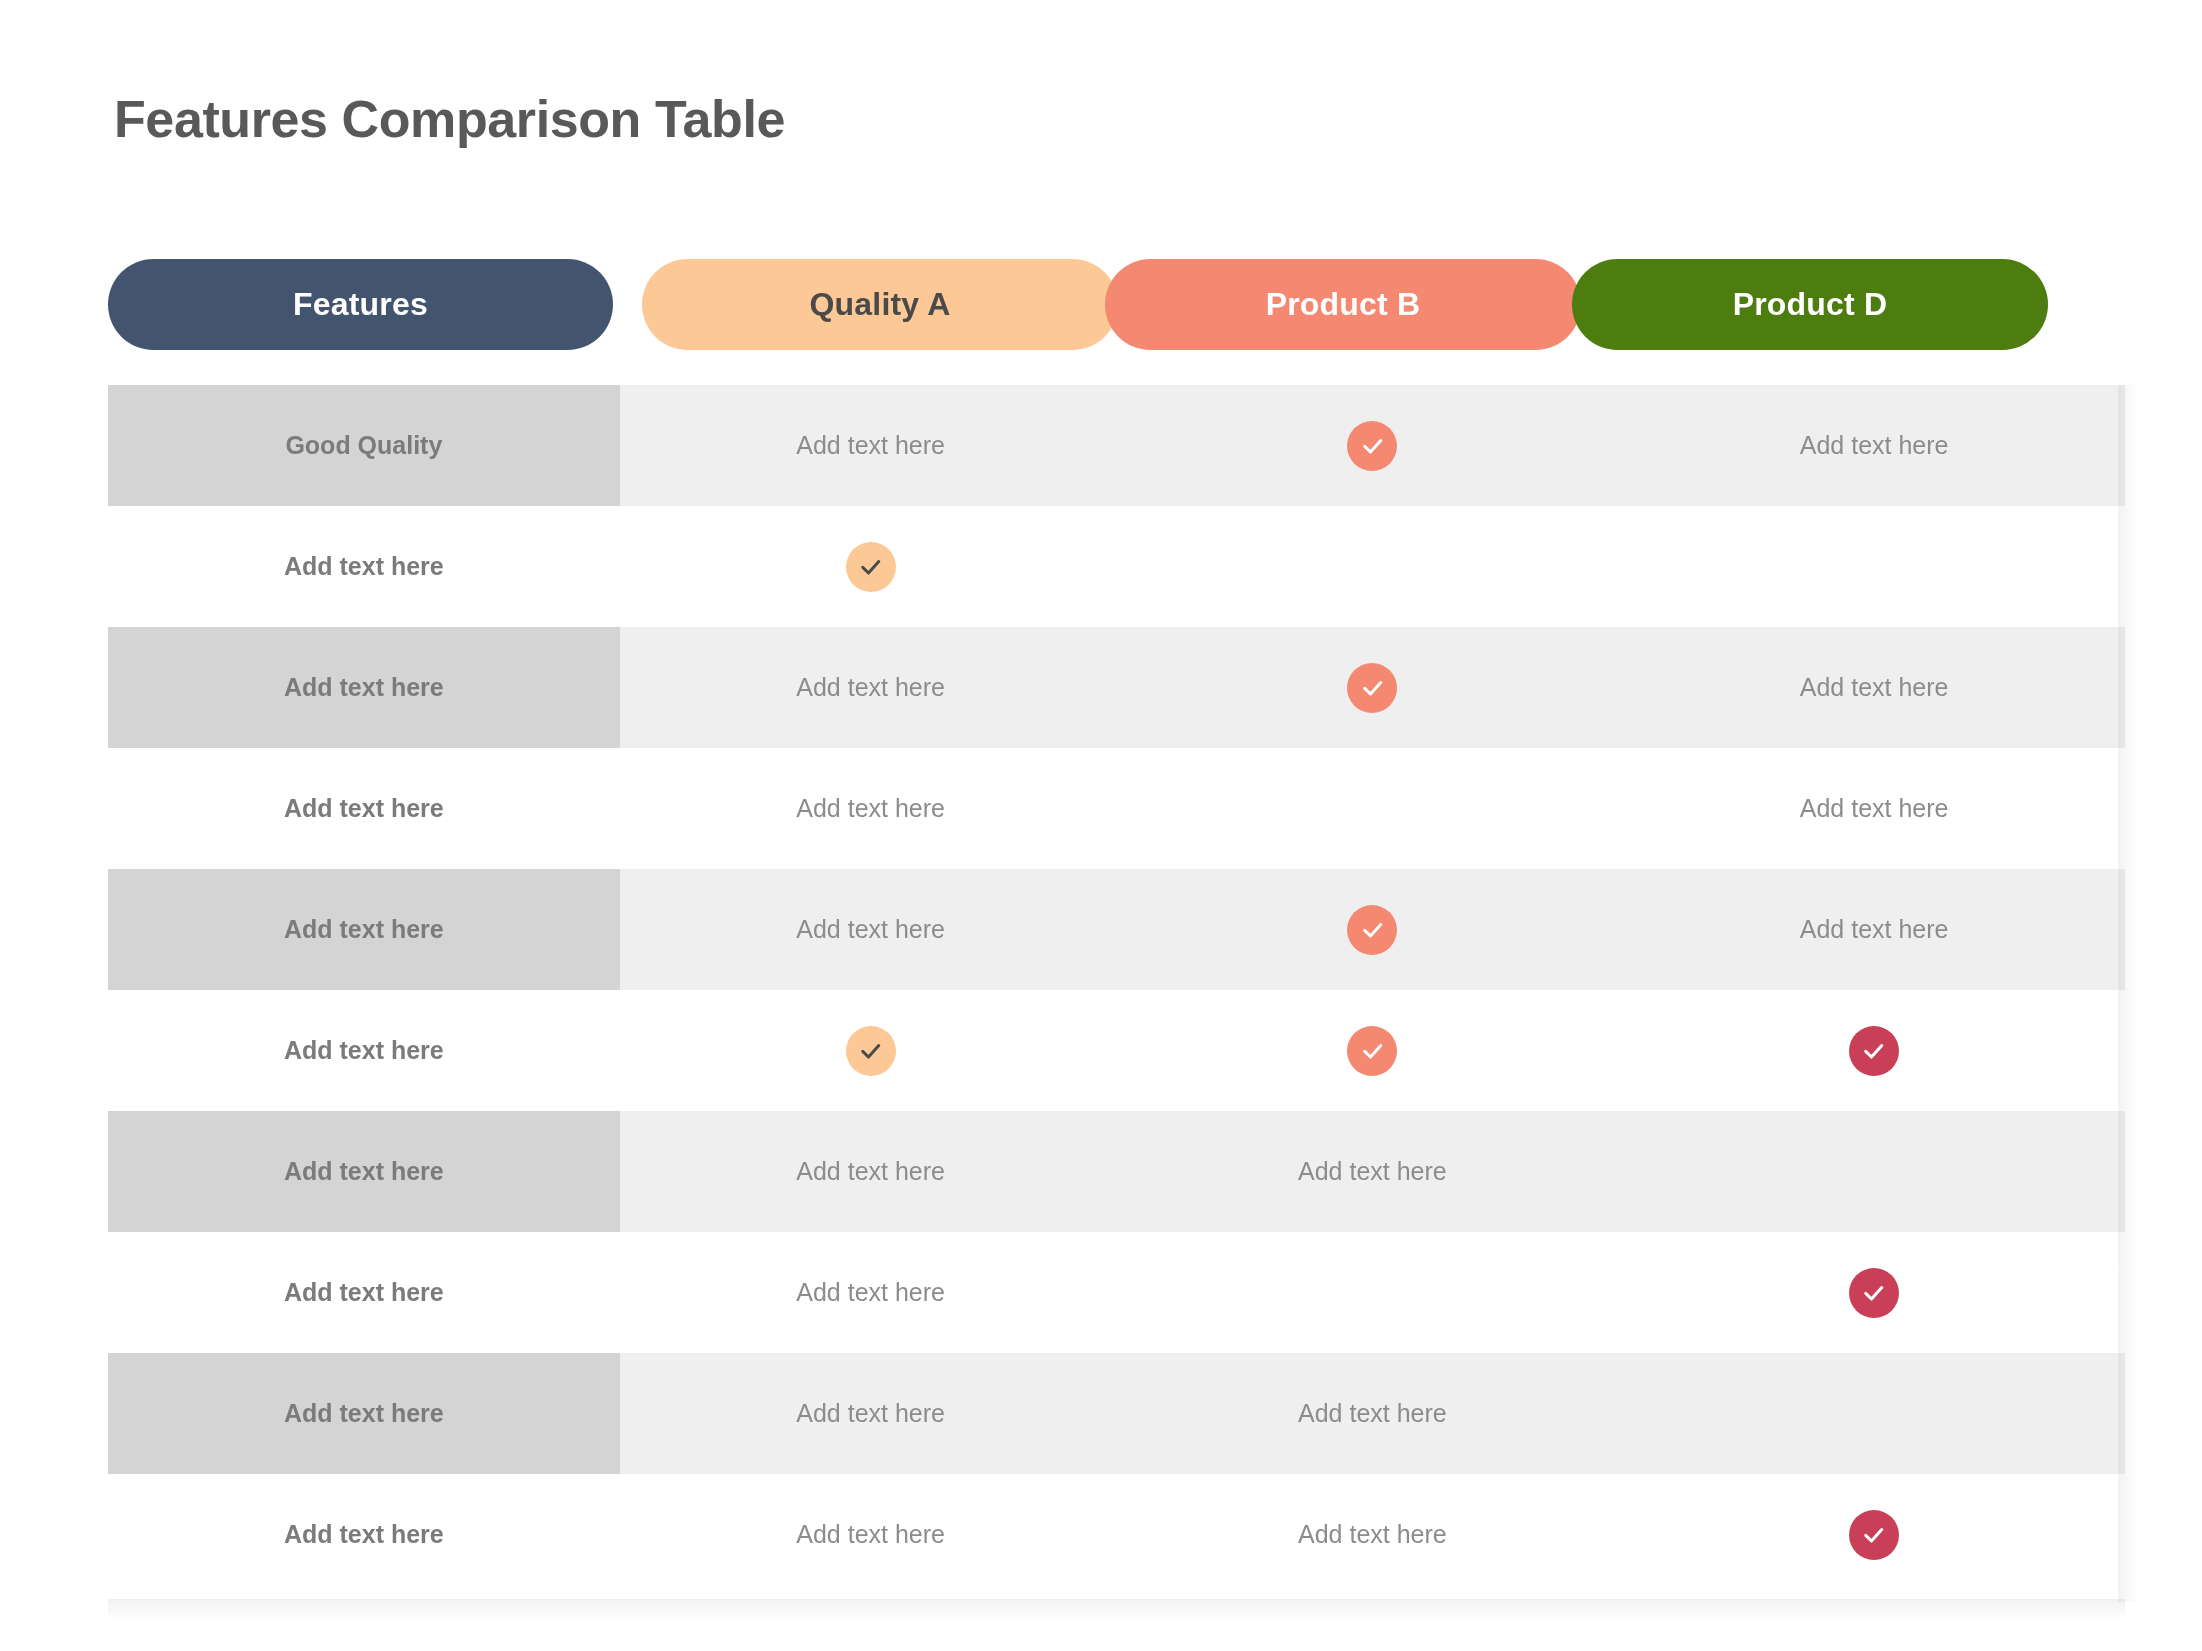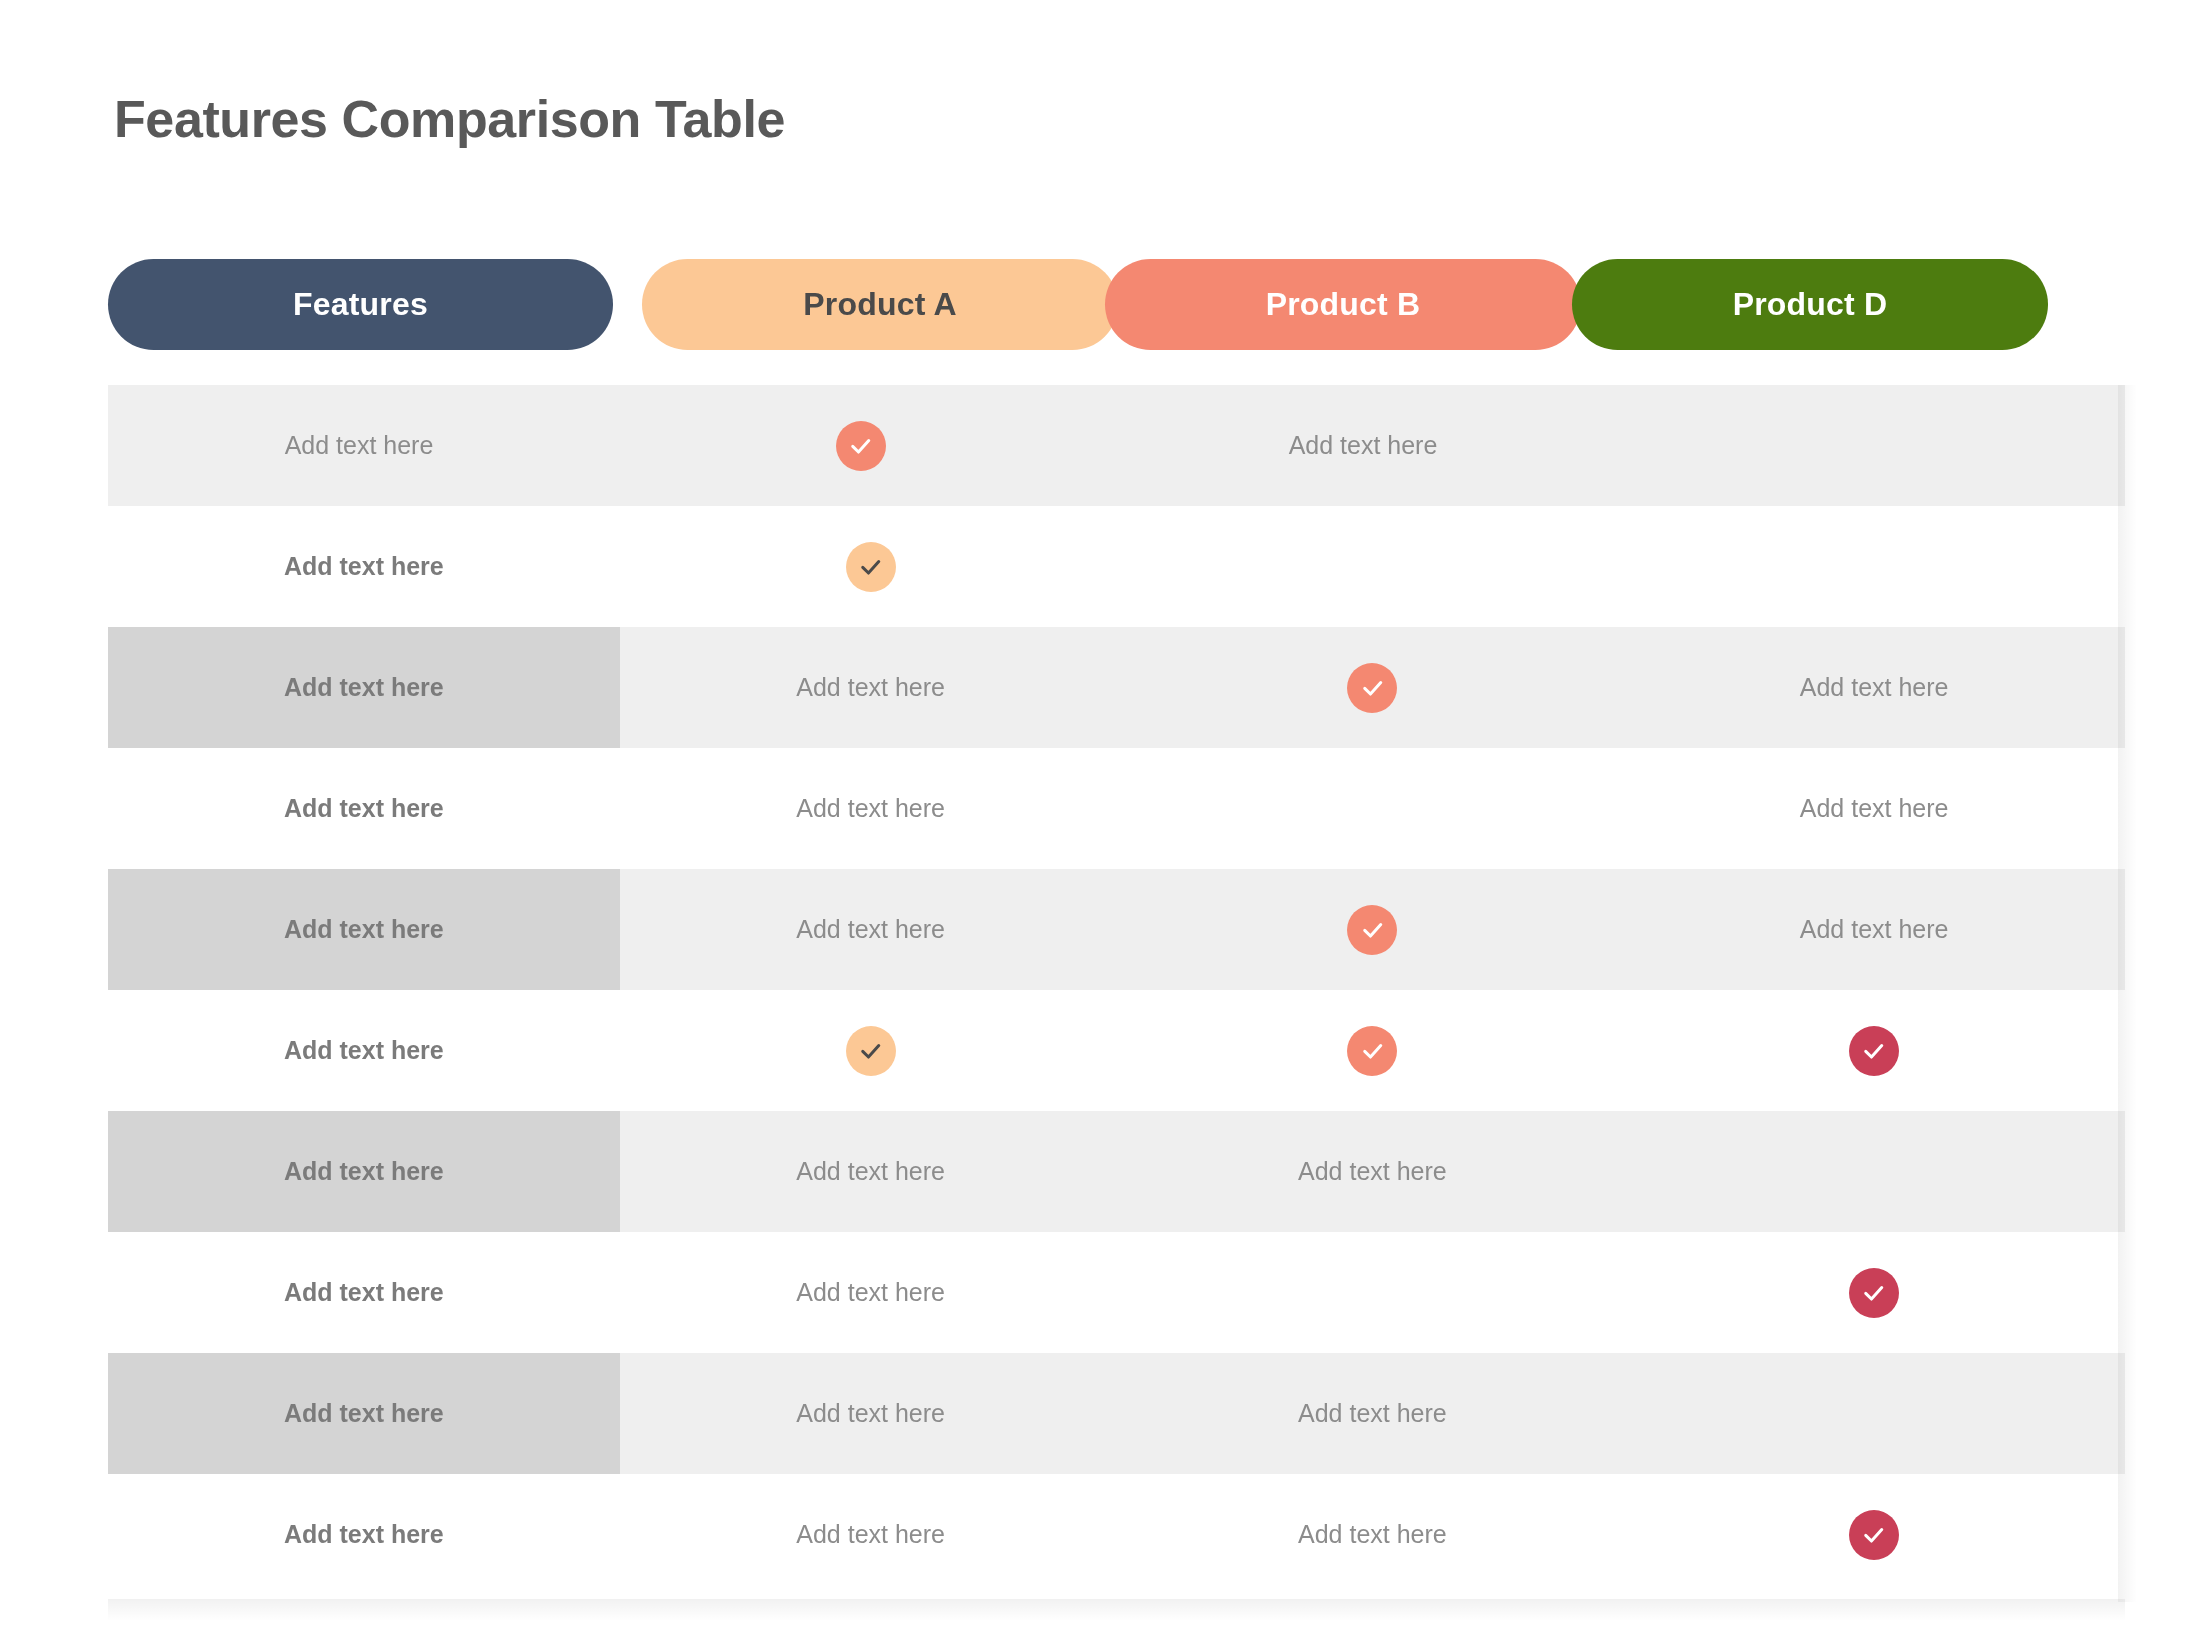--- a/index.html
+++ b/index.html
@@ -146,32 +146,35 @@
 
 <div id="page">
 
   <div id="page-title">Features Comparison Table</div>
 
   <div id="header-row">
       <div class="header-pill hp-0" style="background: rgb(67, 84, 110);">
         <span style="color: rgb(255, 255, 255);">Features</span>
       </div>
       <div class="header-pill hp-1" style="background: rgb(252, 200, 149);">
-        <span style="color: rgb(74, 74, 74);">Product A</span>
+        <span style="color: rgb(74, 74, 74);">Quality A</span>
       </div>
       <div class="header-pill hp-2" style="background: rgb(244, 136, 113);">
         <span style="color: rgb(255, 255, 255);">Product B</span>
       </div>
       <div class="header-pill hp-3" style="background: #4d7c0f;">
         <span style="color: rgb(255, 255, 255);">Product D</span>
       </div>
     </div>
 
   <div id="table-body">
       <div class="t-row shaded">
+        <div class="t-cell c-feature">
+          <span class="feature-label">Good Quality</span>
+        </div>
         <div class="t-cell c-a">
           <span class="cell-text">Add text here</span>
         </div>
         <div class="t-cell c-b">
           <div class="check-badge" style="background: rgb(244, 136, 113);">
             <svg viewBox="0 0 24 24" fill="none" xmlns="http://www.w3.org/2000/svg">
               <path d="M5 12.5L10 17.5L19 7.5" stroke="#ffffff" stroke-width="2.6" stroke-linecap="round" stroke-linejoin="round"></path>
             </svg>
           </div>
         </div>

